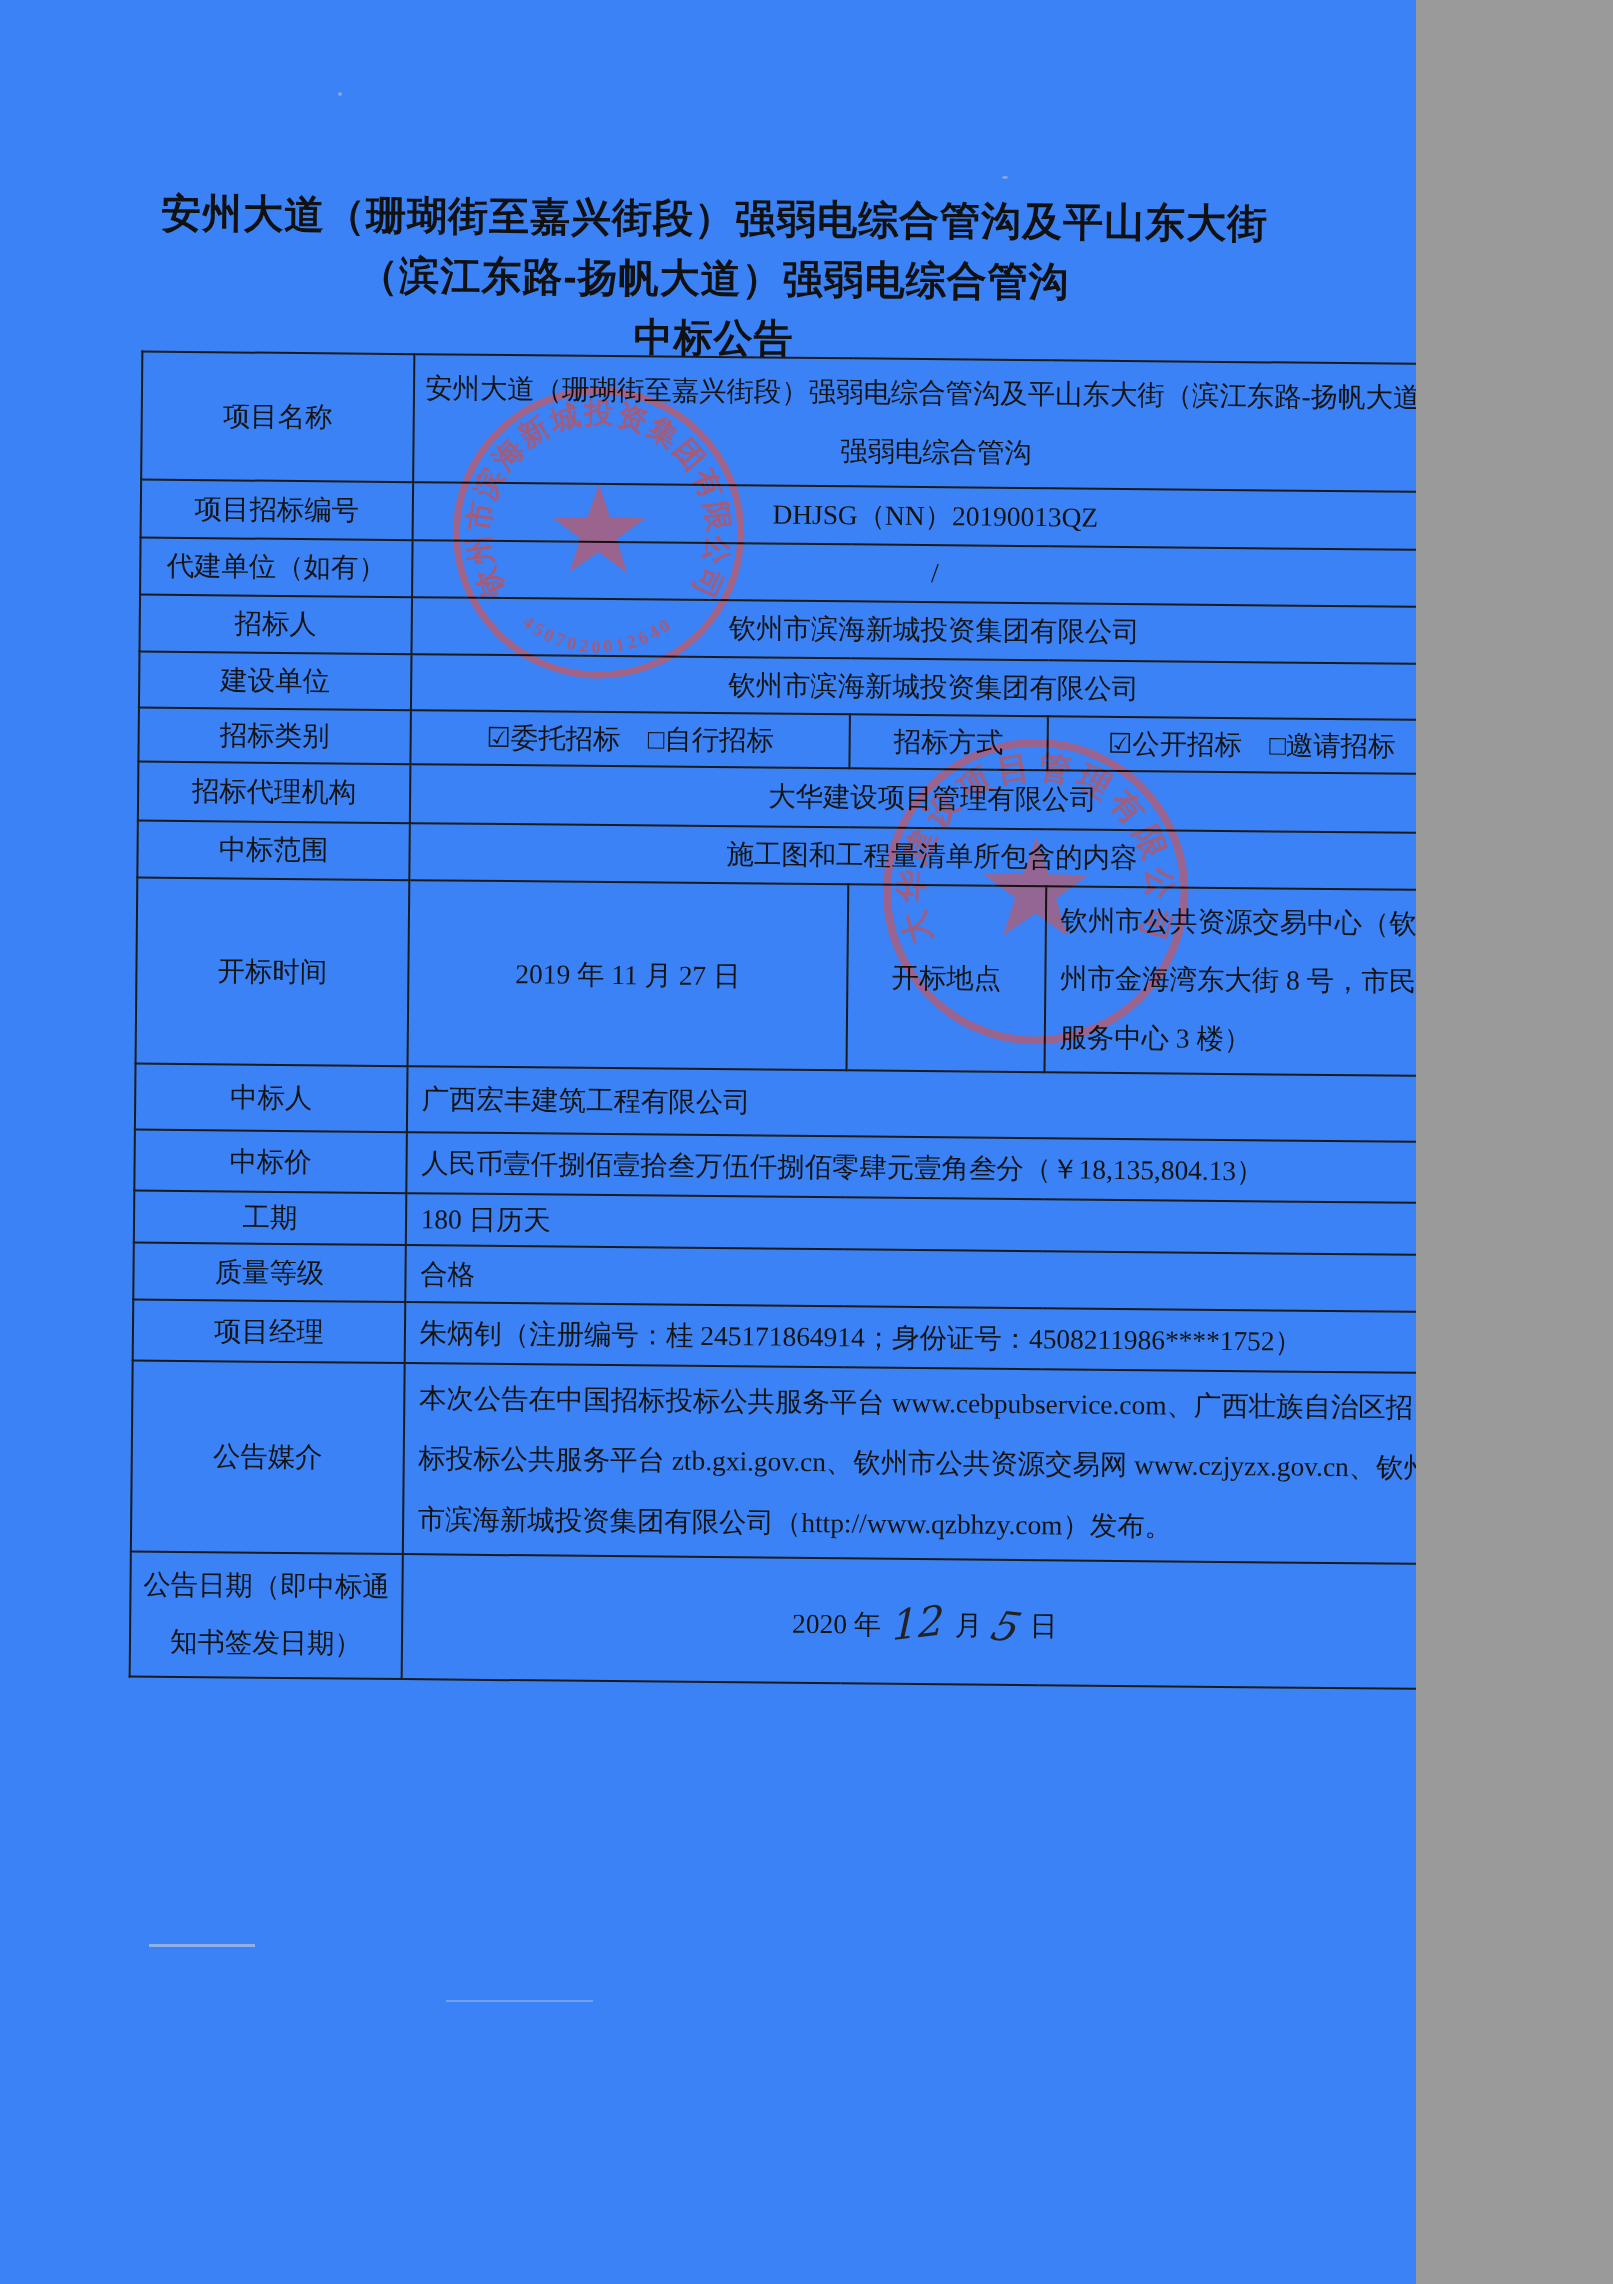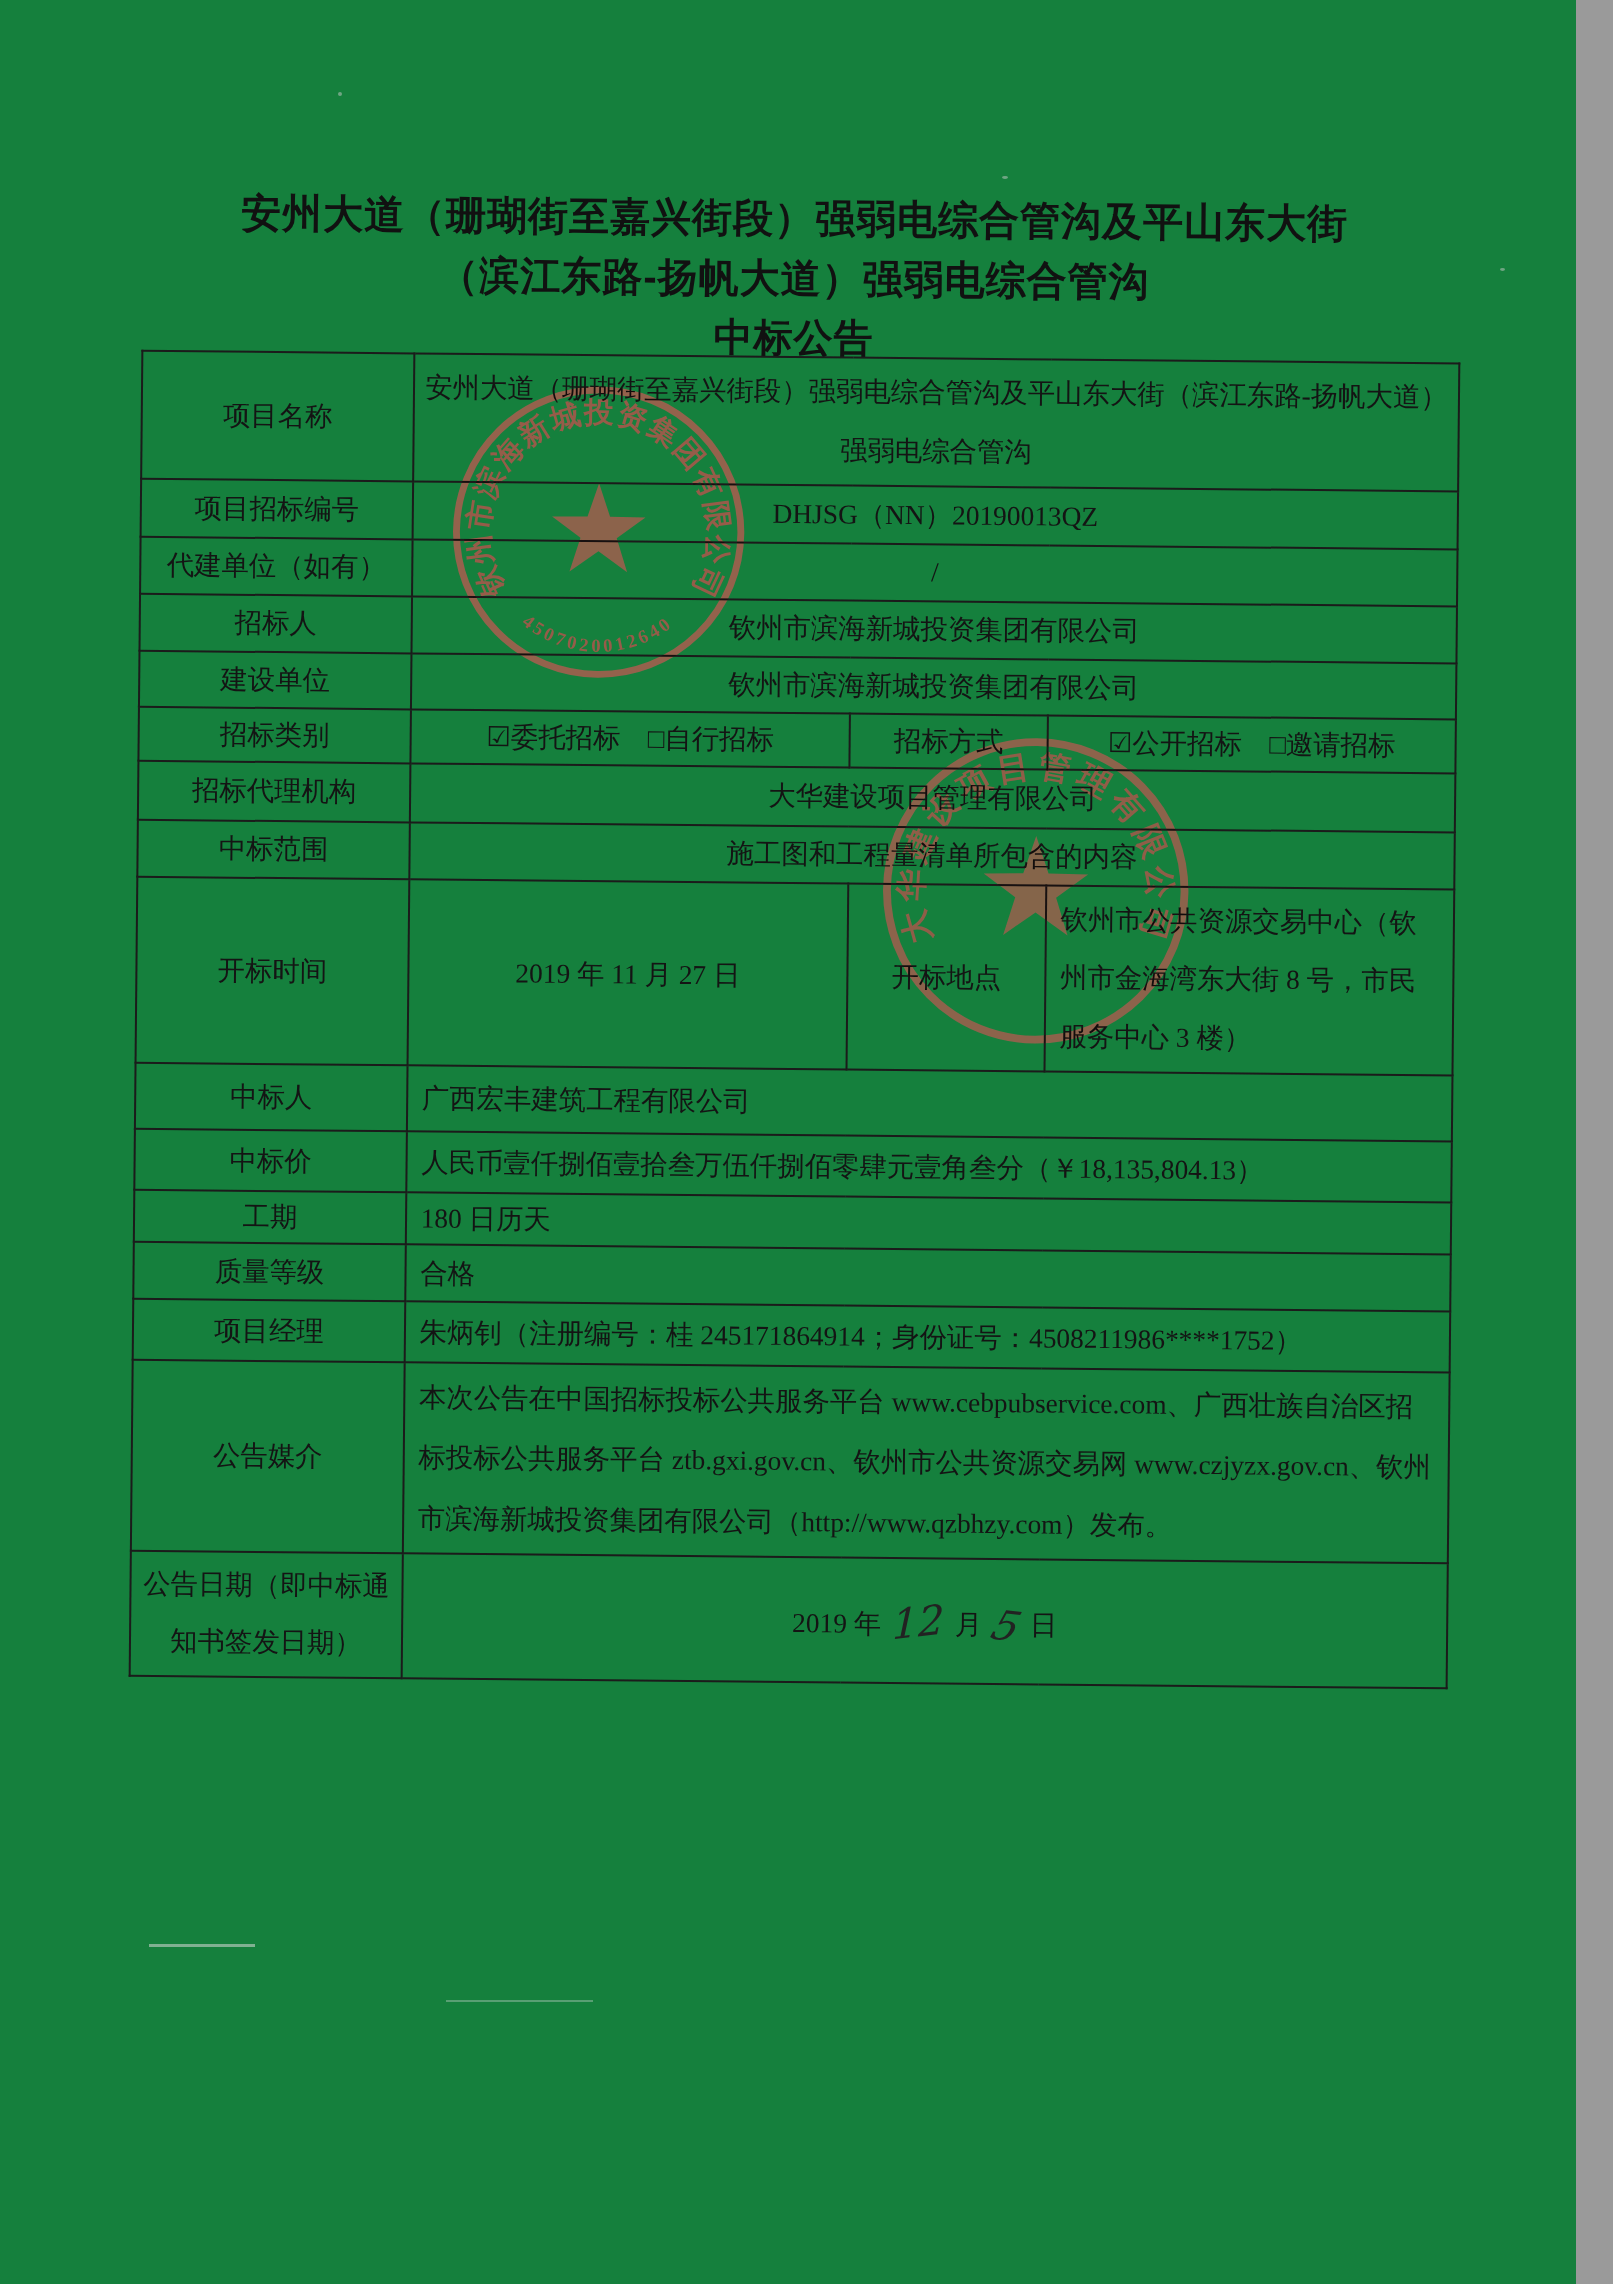--- a/index.html
+++ b/index.html
@@ -1,19 +1,19 @@
 <!DOCTYPE html>
 <html><head>
 <meta charset="utf-8">
 <style>
   html,body{margin:0;padding:0;background:#9a9a9a;}
   .page{
     position:relative;
-    width:1576px;height:2285px;
-    background:#15803d;
+    width:1416px;height:2285px;
+    background:#3b82f6;
     overflow:hidden;
     font-family:"Liberation Serif","DejaVu Serif",serif;
     color:#161616;
   }
   .doc{position:absolute;inset:0;transform:rotate(.55deg);transform-origin:50% 40%;}
   .title-block{position:absolute;top:188px;left:0;width:100%;text-align:center;
     font-family:"Liberation Sans","DejaVu Sans",sans-serif;font-weight:700;color:#111;}
   .title-line{font-size:40px;line-height:60px;letter-spacing:1px;}
   .title-line.sub{font-size:39px;}
   table.bid-table{
@@ -129,21 +129,21 @@
         <td class="lbl">项目经理</td>
         <td class="val left" colspan="3">朱炳钊（注册编号：桂 245171864914；身份证号：4508211986****1752）</td>
       </tr>
       <tr style="height:169px">
         <td class="lbl">公告媒介</td>
         <td class="val left media-cell" colspan="3">本次公告在中国招标投标公共服务平台 www.cebpubservice.com、广西壮族自治区招标投标公共服务平台 ztb.gxi.gov.cn、钦州市公共资源交易网 www.czjyzx.gov.cn、钦州市滨海新城投资集团有限公司（http://www.qzbhzy.com）发布。</td>
       </tr>
       <tr style="height:113px">
         <td class="lbl datelbl">公告日期（即中标通知书签发日期）</td>
         <td class="val" colspan="3">
-          <span>2019 年</span>
+          <span>2020 年</span>
           <span class="hand">12</span>
           <span>月</span>
           <span class="hand day">5</span>
           <span>日</span>
         </td>
       </tr>
     </tbody>
       </table>
 
     <svg class="seal seal-a" width="304" height="312" viewBox="0 0 310 318">

